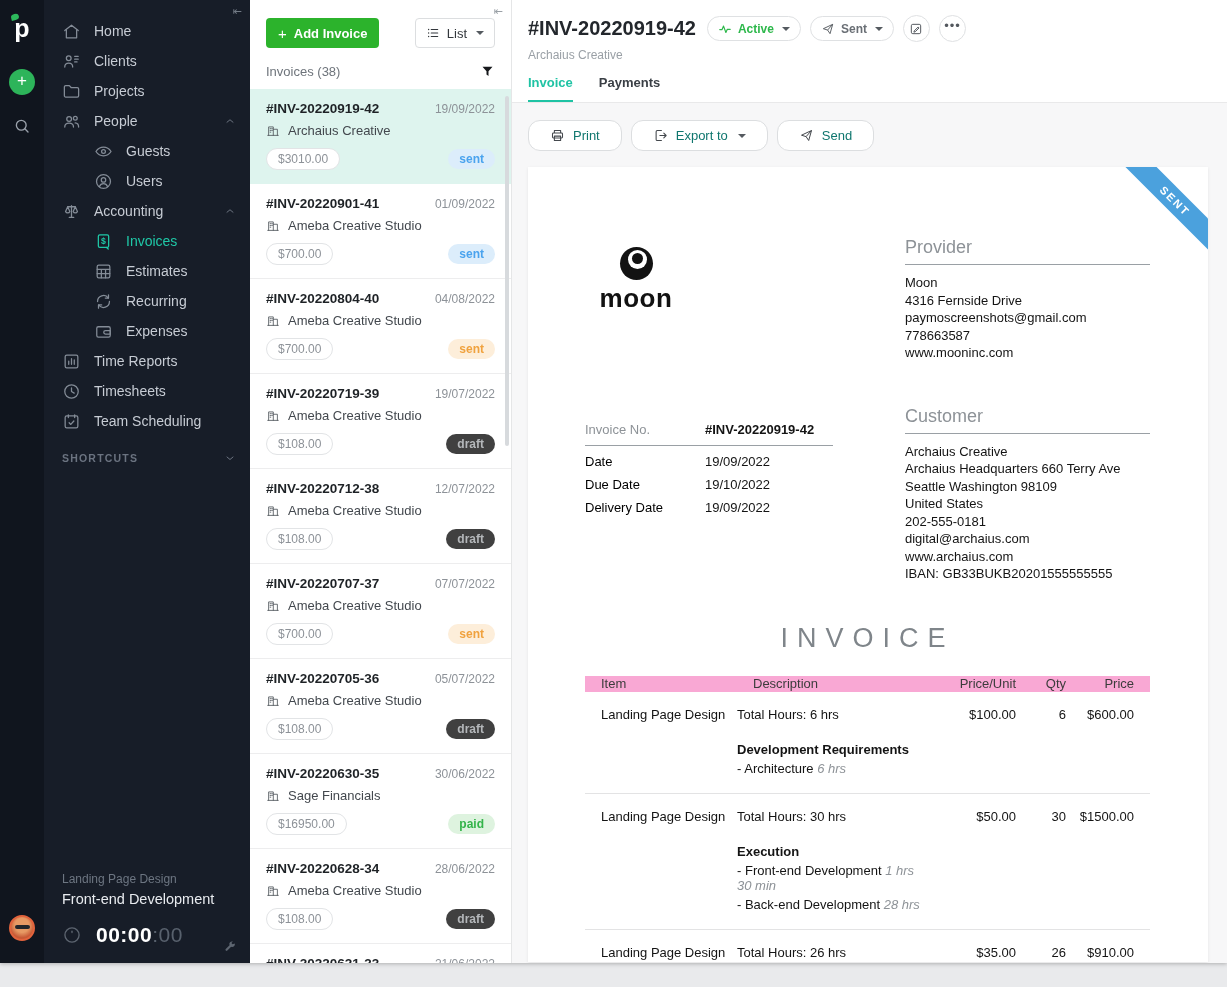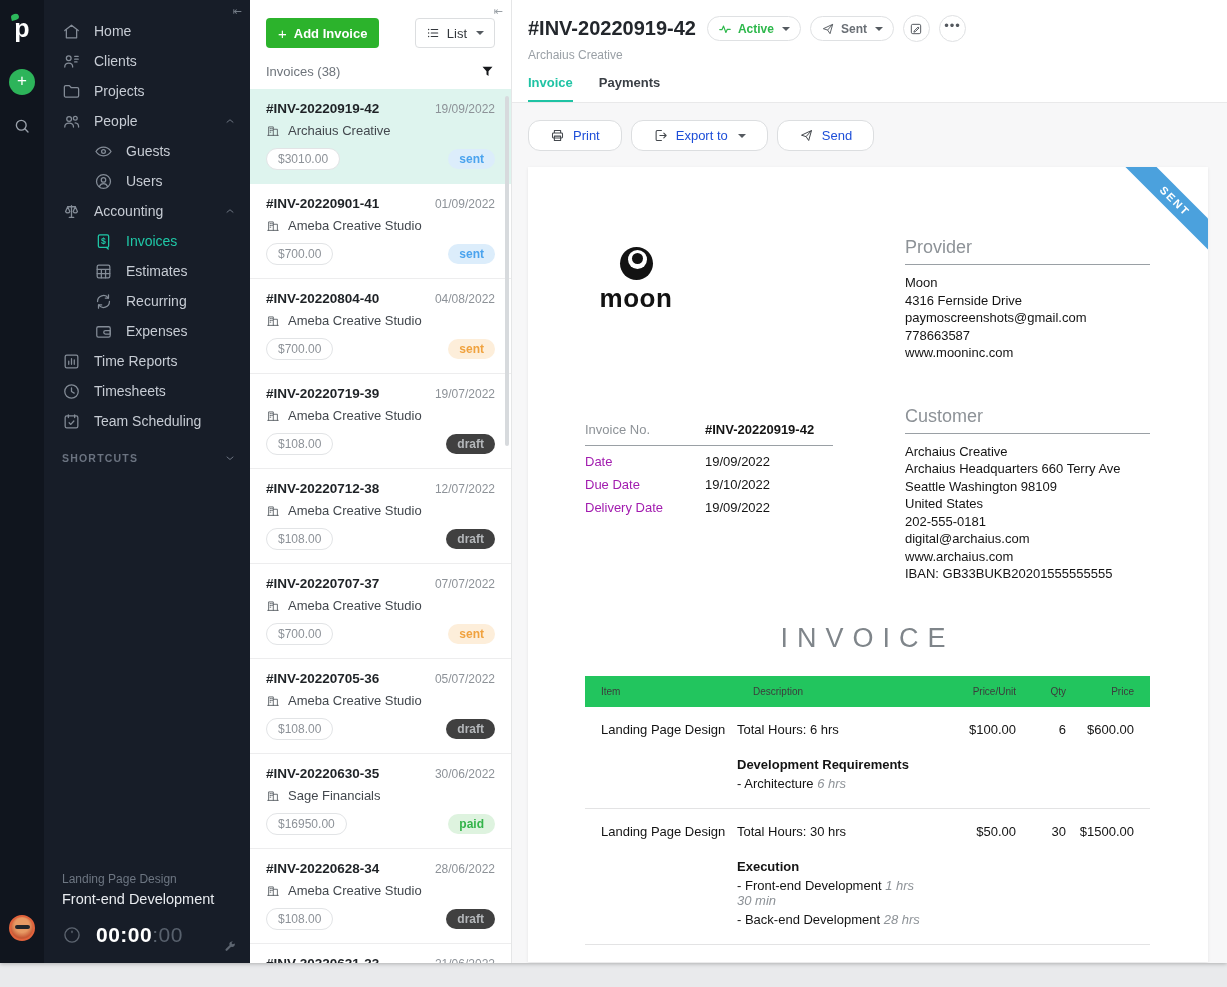--- a/index.html
+++ b/index.html
@@ -78,49 +78,49 @@
   .pill.sent-pill .pico { color:#53585e; }
   .circle-btn { width:27px; height:27px; border-radius:50%; border:1px solid #dfe1e3; background:#fff; display:flex; align-items:center; justify-content:center; color:#53585e; cursor:pointer; }
   .circle-btn .cico { width:14px; height:14px; }
   .circle-btn.dots { font-size:13px; letter-spacing:1px; color:#53585e; padding-bottom:6px; }
   .d-client { font-size:12px; color:#9aa0a6; margin-top:6px; }
   .d-tabs { display:flex; gap:26px; margin-top:13px; }
   .tab { font-size:13px; font-weight:bold; color:#3a3f45; padding-bottom:10px; cursor:pointer; border-bottom:2px solid transparent; }
   .tab.on { color:#1fc3a4; border-bottom-color:#1fc3a4; }
   .d-body { flex:1; padding:17px 19px 0 16px; overflow:hidden; }
   .toolbar { display:flex; gap:9px; }
-  .tool-btn { background:#fff; border:1px solid #dcdee0; border-radius:12px; height:31px; padding:0 21px; font-size:13px; color:#1d4ed8; display:flex; align-items:center; gap:8px; cursor:pointer; font-family:inherit; }
+  .tool-btn { background:#fff; border:1px solid #dcdee0; border-radius:12px; height:31px; padding:0 21px; font-size:13px; color:#0f766e; display:flex; align-items:center; gap:8px; cursor:pointer; font-family:inherit; }
   .tool-btn .tbico { width:15px; height:15px; color:#44484d; }
 
   
   .paper { position:relative; margin-top:16px; width:680px; height:795px; background:#fff; box-shadow:0 1px 3px rgba(0,0,0,.08); padding:70px 58px 0 57px; overflow:hidden; }
   .ribbon-wrap { position:absolute; top:0; right:0; width:100px; height:100px; overflow:hidden; }
   .ribbon { position:absolute; top:23px; right:-42px; width:150px; transform:rotate(45deg); background:#4ba1dd; color:#fff; font-size:11px; font-weight:bold; letter-spacing:2px; text-align:center; padding:5px 0; }
   .doc-row { display:flex; }
   .doc-left { flex:1; padding-right:30px; }
   .doc-right { width:245px; flex:none; }
   .moon-logo { margin-left:14px; margin-top:10px; width:74px; text-align:center; }
   .moon-mark { width:33px; height:33px; border-radius:50%; background:#121212; position:relative; margin:0 auto; overflow:hidden; }
   .moon-mark::after { content:""; position:absolute; left:8px; top:3px; width:19px; height:19px; border-radius:50%; background:#fff; }
   .moon-mark::before { content:""; position:absolute; left:12px; top:6px; width:11px; height:11px; border-radius:50%; background:#121212; z-index:1; }
   .moon-text { font-size:26px; font-weight:800; color:#121212; letter-spacing:.5px; margin-top:3px; }
   .blk-head { font-size:18px; color:#8d9297; padding-bottom:6px; border-bottom:1px solid #9aa0a5; margin-bottom:9px; }
   .blk-lines div { font-size:13px; color:#141414; line-height:17.5px; }
   .meta { width:248px; margin-top:12px; }
   .meta-row { display:flex; align-items:baseline; padding:4px 0; }
   .meta-row.first { border-bottom:1px solid #9aa0a5; padding-bottom:8px; margin-bottom:4px; }
-  .m-label { width:120px; font-size:13px; color:#a21caf; flex:none; }
+  .m-label { width:120px; font-size:13px; color:#000000; flex:none; }
   .meta-row.first .m-label { color:#8d9297; }
   .m-value { font-size:13px; color:#141414; }
   .m-value.bold { font-weight:bold; }
   .doc-row.second { margin-top:44px; }
   .doc-title { text-align:center; font-size:27px; letter-spacing:9px; color:#7f858a; margin:40px 0 22px; font-weight:400; }
   .itable { width:100%; }
   .t-head, .t-row { display:grid; grid-template-columns:152px 1fr 96px 50px 84px; }
-  .t-head { background:#22c55e; height:31px; align-items:center; font-size:10px; color:#3c3c3c; }
+  .t-head { background:#f9a8d4; height:16px; align-items:center; font-size:13px; color:#3c3c3c; }
   .t-head .th { padding-left:16px; }
   .t-head .th.r { padding-left:0; text-align:right; }
   .t-head .th:last-child { padding-right:16px; }
   .t-row { padding:15px 0 17px; border-bottom:1px solid #e3e3e4; font-size:13px; color:#141414; }
   .t-row .c-item { padding-left:16px; }
   .t-row .r { text-align:right; }
   .t-row .c-price { padding-right:16px; }
   .d-section { font-weight:bold; margin-top:20px; }
   .d-line { margin-top:4px; }
   .d-line i { color:#8d9297; }

